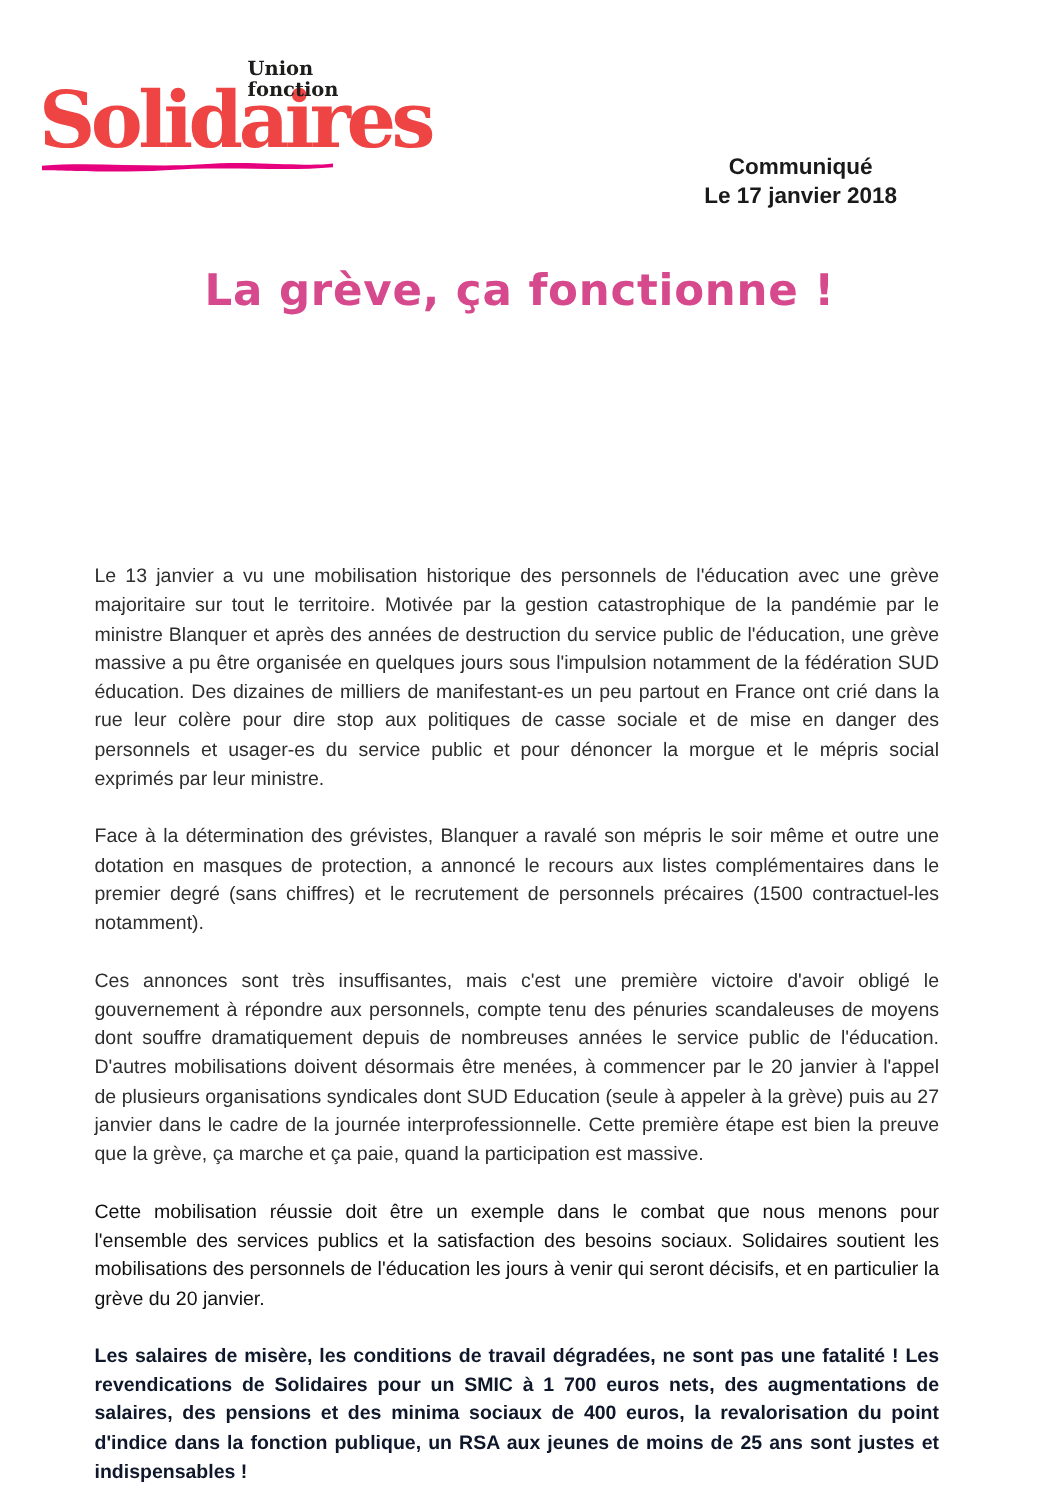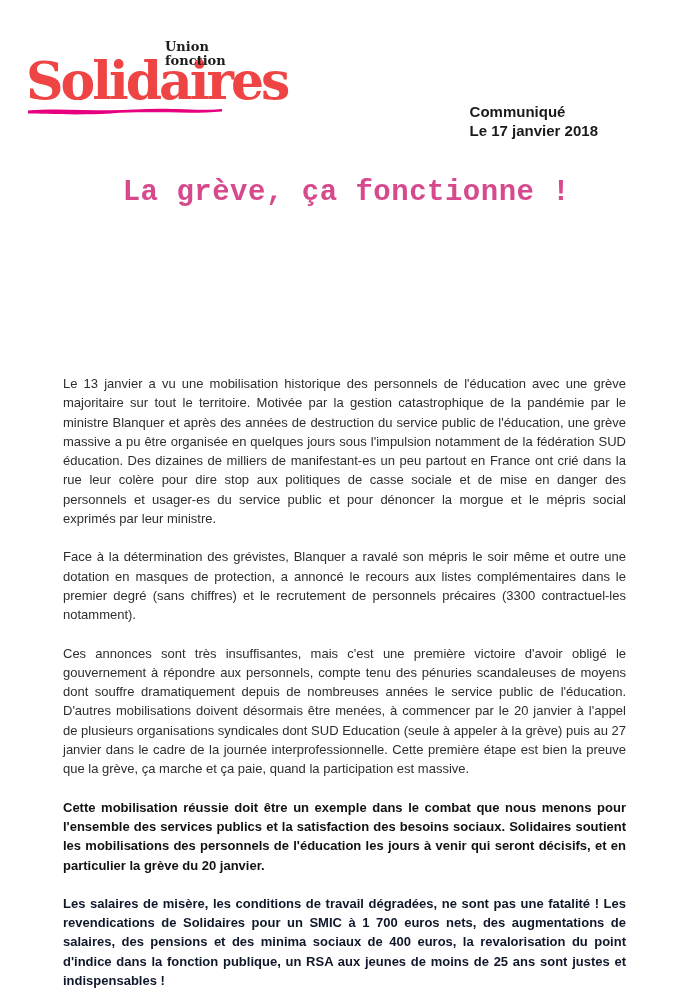--- a/index.html
+++ b/index.html
@@ -48,20 +48,21 @@
     width: 198px;
     height: 9px;
     margin-top: 1px;
   }
 
   
   .meta {
     position: absolute;
     top: 102px;
     right: 95px;
+    text-align: center;
     font-weight: bold;
     font-size: 15px;
     line-height: 19px;
     color: #1a1a1a;
   }
 
   
   .title {
     position: absolute;
     top: 176px;
@@ -72,21 +73,20 @@
     font-family: "DejaVu Sans", sans-serif;
     font-weight: bold;
     color: #d6498c;
   }
   .title-line1 {
     display: block;
     font-size: 29px;
     line-height: 34px;
     margin-bottom: 24px;
     letter-spacing: 0.5px;
-    font-family: Liberation Mono, monospace;
   }
   .title-line2 {
     display: block;
     font-size: 29px;
     line-height: 45px;
     letter-spacing: 0.5px;
   }
 
   
   .body {
@@ -96,21 +96,21 @@
     right: 62px;
     text-align: justify;
     font-size: 13px;
     line-height: 19.3px;
     color: #2e2e2e;
   }
   .para {
     margin: 0 5px 19px 0;
   }
   .bold-black {
-    font-weight: bold;
+    font-weight: normal;
     color: #111111;
   }
   .bold-pink {
     font-weight: bold;
     color: #0f172a;
   }
 </style>
 </head>
 <body>
 
@@ -133,20 +133,20 @@
       <div>Le 17 janvier 2018</div>
     </div>
   </header>
 
   <h1 class="title">
     <span class="title-line1">La grève, ça fonctionne&nbsp;!</span>
   </h1>
 
   <main class="body">
     <p class="para">Le 13 janvier a vu une mobilisation historique des personnels de l'éducation avec une grève majoritaire sur tout le territoire. Motivée par la gestion catastrophique de la pandémie par le ministre Blanquer et après des années de destruction du service public de l'éducation, une grève massive a pu être organisée en quelques jours sous l'impulsion notamment de la fédération SUD éducation. Des dizaines de milliers de manifestant-es un peu partout en France ont crié dans la rue leur colère pour dire stop aux politiques de casse sociale et de mise en danger des personnels et usager-es du service public et pour dénoncer la morgue et le mépris social exprimés par leur ministre.</p>
-    <p class="para">Face à la détermination des grévistes, Blanquer a ravalé son mépris le soir même et outre une dotation en masques de protection, a annoncé le recours aux listes complémentaires dans le premier degré (sans chiffres) et le recrutement de personnels précaires (3300 contractuel-les notamment).</p>
+    <p class="para">Face à la détermination des grévistes, Blanquer a ravalé son mépris le soir même et outre une dotation en masques de protection, a annoncé le recours aux listes complémentaires dans le premier degré (sans chiffres) et le recrutement de personnels précaires (1500 contractuel-les notamment).</p>
     <p class="para">Ces annonces sont très insuffisantes, mais c'est une première victoire d'avoir obligé le gouvernement à répondre aux personnels, compte tenu des pénuries scandaleuses de moyens dont souffre dramatiquement depuis de nombreuses années le service public de l'éducation. D'autres mobilisations doivent désormais être menées, à commencer par le 20 janvier à l'appel de plusieurs organisations syndicales dont SUD Education (seule à appeler à la grève) puis au 27 janvier dans le cadre de la journée interprofessionnelle. Cette première étape est bien la preuve que la grève, ça marche et ça paie, quand la participation est massive.</p>
     <p class="para bold-black">Cette mobilisation réussie doit être un exemple dans le combat que nous menons pour l'ensemble des services publics et la satisfaction des besoins sociaux. Solidaires soutient les mobilisations des personnels de l'éducation les jours à venir qui seront décisifs, et en particulier la grève du 20 janvier.</p>
     <p class="para bold-pink">Les salaires de misère, les conditions de travail dégradées, ne sont pas une fatalité&nbsp;! Les revendications de Solidaires pour un SMIC à 1&nbsp;700 euros nets, des augmentations de salaires, des pensions et des minima sociaux de 400 euros, la revalorisation du point d'indice dans la fonction publique, un RSA aux jeunes de moins de 25 ans sont justes et indispensables&nbsp;!</p>
 
   </main>
 
 </div>
 
 </body></html>

